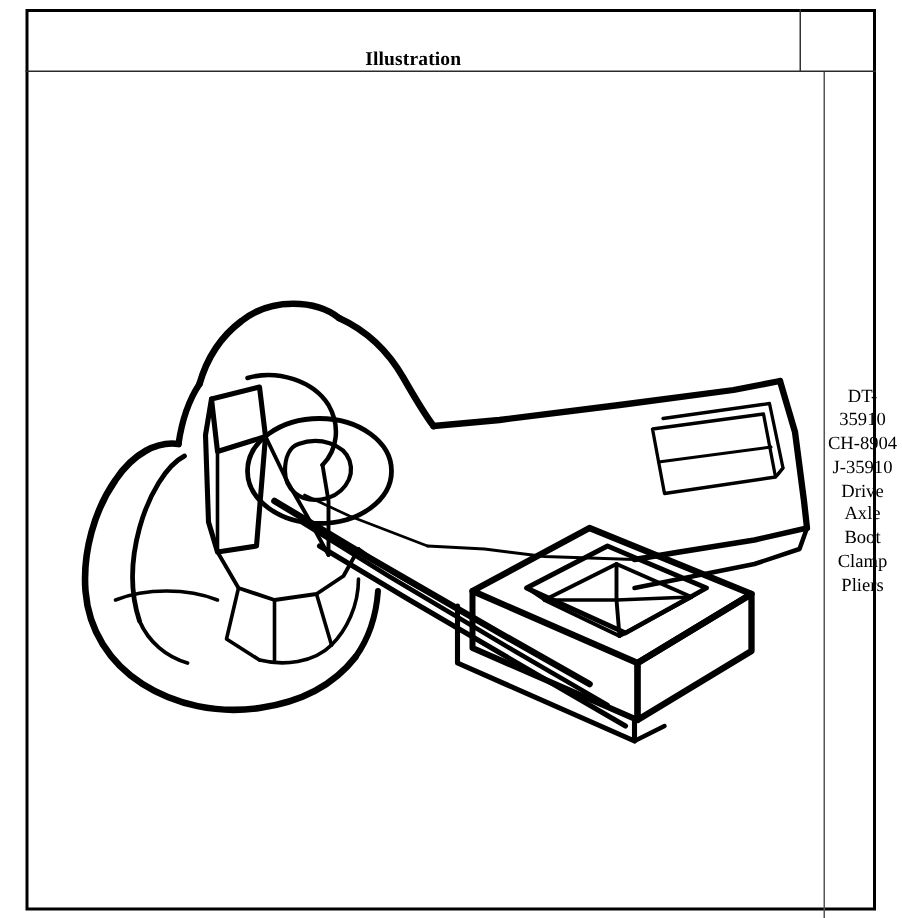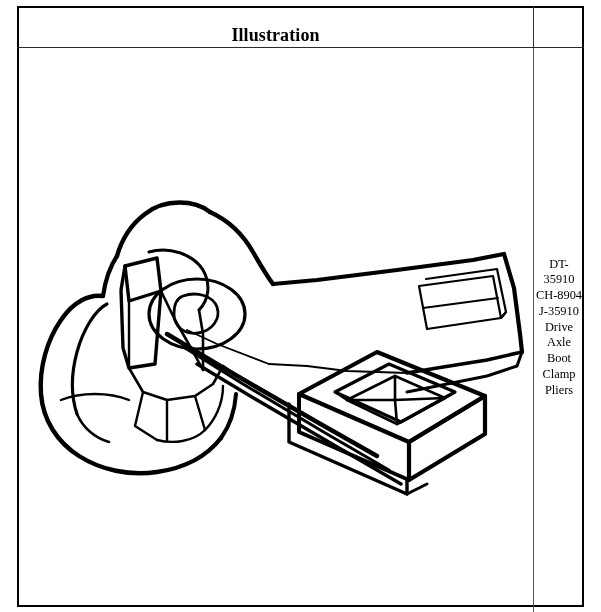--- a/index.html
+++ b/index.html
@@ -63,21 +63,21 @@
     height: 42px;
     display: flex;
     align-items: flex-end;
     justify-content: center;
     box-sizing: border-box;
     padding-bottom: 2px;
   }
 
   .cell-illustration-head .title {
     font-weight: bold;
-    font-size: 18px;
+    font-size: 13px;
     letter-spacing: 0.1px;
     line-height: 1.1;
   }
 
   .cell-tool-head {
     position: absolute;
     left: 517px;
     top: 0;
     width: 50px;
     height: 42px;
@@ -118,21 +118,21 @@
     left: 516px;
     top: 0;
     width: 0;
     height: 42px;
     border-left: 1.3px solid #333333;
   }
 
   
   .body-row {
     position: absolute;
-    left: 0;
+    left: 16px;
     top: 42px;
     width: 496px;
     height: 559px;
   }
 
   .cell-illustration-body {
     position: absolute;
     left: 0;
     top: 0;
     width: 516px;

